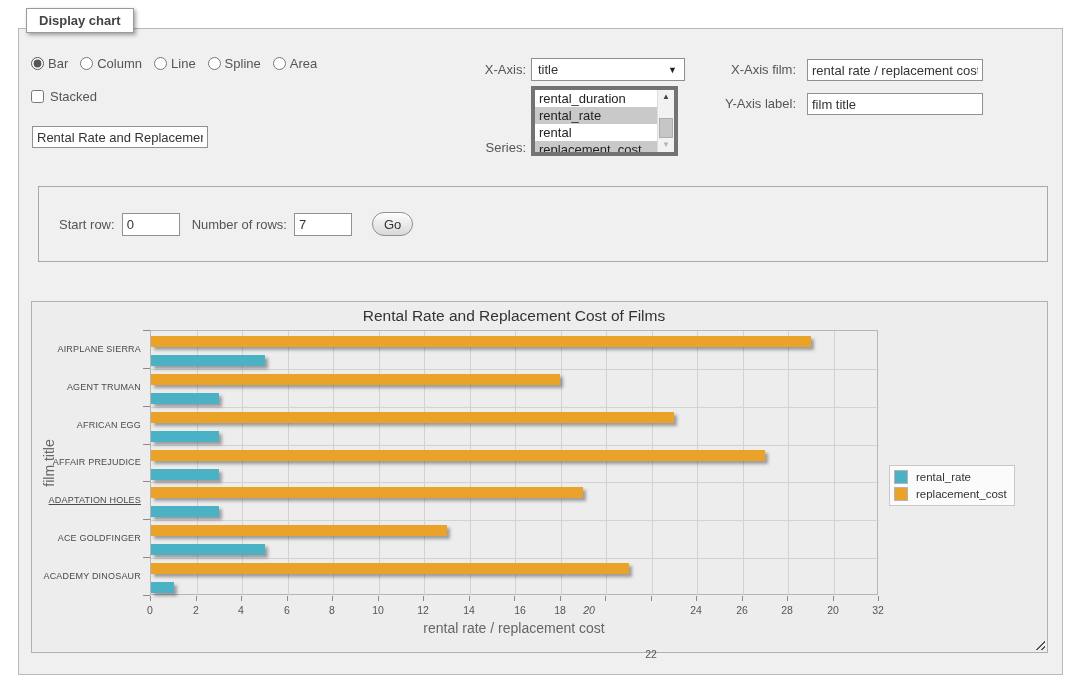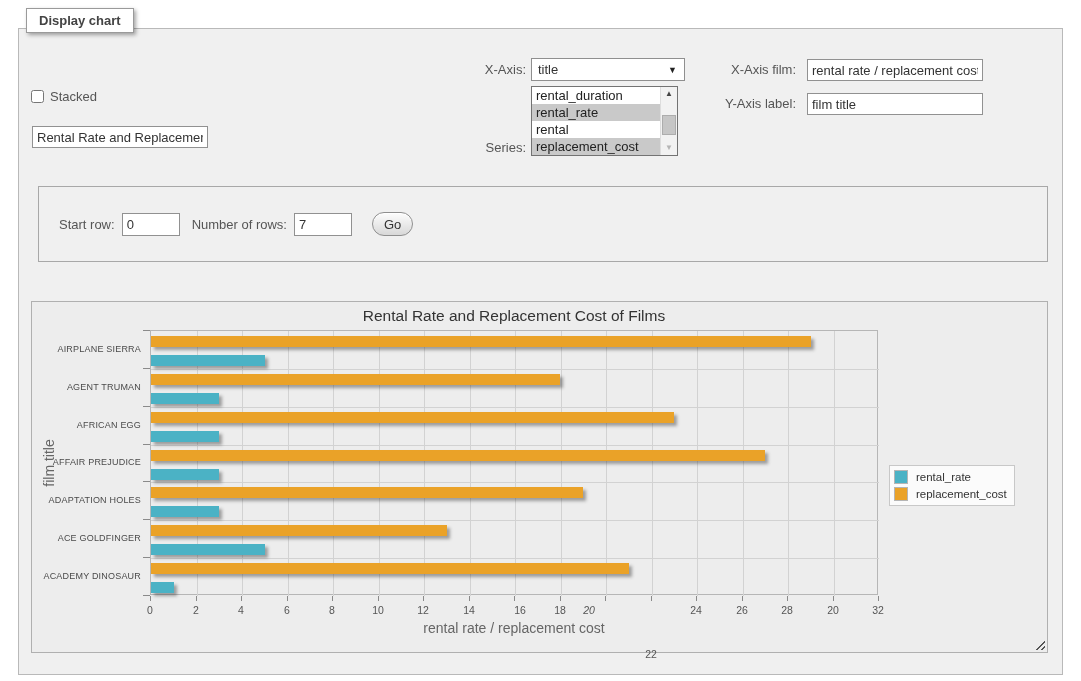--- a/index.html
+++ b/index.html
@@ -22,21 +22,21 @@
                  font-size:13px; color:#555; }
   .title-input { left:13px; top:97px; width:176px; }
   
   .xaxis-lbl { left:430px; top:33px; width:77px; text-align:right; }
   .selectbox { position:absolute; left:512px; top:29px; width:154px; height:23px; background:#fff;
                border:1px solid #8f8f8f; font-size:13px; color:#333; display:flex; align-items:center;
                padding-left:6px; }
   .selectbox .arr { position:absolute; right:7px; top:6px; font-size:9px; color:#222; }
   
   .listbox { position:absolute; left:512px; top:57px; width:147px; height:70px; background:#fff;
-             border:1px solid #737373; overflow:hidden; }
+             border:4px solid #737373; overflow:hidden; }
   .opts { position:absolute; left:0; top:0; right:17px; bottom:0; }
   .opt { height:17px; line-height:17px; font-size:13px; color:#222; padding-left:4px; white-space:nowrap; }
   .opt.sel { background:#c9c9c9; }
   .sbar { position:absolute; right:0; top:0; width:17px; bottom:0; background:#f2f2f2; border-left:1px solid #ddd; }
   .sbtn { position:absolute; left:0; width:16px; height:14px; text-align:center; font-size:8px; line-height:14px; }
   .sbtn.up { top:0; color:#444; }
   .sbtn.down { bottom:0; color:#b5b5b5; }
   .sthumb { position:absolute; left:1px; top:28px; width:14px; height:20px; background:#c6c6c6; border:1px solid #adadad; }
   .series-lbl { left:430px; top:111px; width:77px; text-align:right; }
   
@@ -79,20 +79,42 @@
           clip-path:polygon(100% 0, 100% 100%, 0 100%); cursor:se-resize; }
 </style>
 </head>
 <body>
 
 <div class="fieldset">
   <div class="legendbox">
     <span>Display chart</span>
   </div>
 
+  <div class="radio-row">
+    <label>
+        <input type="radio" name="ct" checked="" style="">
+        <span>Bar</span>
+      </label>
+    <label>
+        <input type="radio" name="ct" style="">
+        <span>Column</span>
+      </label>
+    <label>
+        <input type="radio" name="ct" style="">
+        <span>Line</span>
+      </label>
+    <label>
+        <input type="radio" name="ct" style="">
+        <span>Spline</span>
+      </label>
+    <label>
+        <input type="radio" name="ct" style="">
+        <span>Area</span>
+      </label>
+  </div>
 
   <div class="stacked-row">
     <input type="checkbox" style="">
     <span>Stacked</span>
   </div>
 
   <input class="txt title-input" value="Rental Rate and Replacement Cost of Films" style="">
 
   <span class="lbl xaxis-lbl">X-Axis:</span>
   <div class="selectbox">
@@ -174,21 +196,21 @@
         <div class="ytick" style="left: 111px; top: 104px;"></div>
         <div class="ytick" style="left: 111px; top: 142px;"></div>
         <div class="ytick" style="left: 111px; top: 179px;"></div>
         <div class="ytick" style="left: 111px; top: 217px;"></div>
         <div class="ytick" style="left: 111px; top: 255px;"></div>
         <div class="ytick" style="left: 111px; top: 293px;"></div>
         <div class="cat-label" style="left: 0px; width: 109px; top: 42px;">AIRPLANE SIERRA</div>
         <div class="cat-label" style="left: 0px; width: 109px; top: 80px;">AGENT TRUMAN</div>
         <div class="cat-label" style="left: 0px; width: 109px; top: 118px;">AFRICAN EGG</div>
         <div class="cat-label" style="left: 0px; width: 109px; top: 155px;">AFFAIR PREJUDICE</div>
-        <div class="cat-label" style="left: 0px; width: 109px; top: 193px;">ADAPTATION HOLES</div>
+        <div class="cat-label" style="left: 0px; width: 109px; top: 193px; text-decoration: underline;">ADAPTATION HOLES</div>
         <div class="cat-label" style="left: 0px; width: 109px; top: 231px;">ACE GOLDFINGER</div>
         <div class="cat-label" style="left: 0px; width: 109px; top: 269px;">ACADEMY DINOSAUR</div>
         <div class="xtick" style="left: 118px; top: 294px;"></div>
         <div class="xtick-label" style="left: 103px; top: 302px;">0</div>
         <div class="xtick" style="left: 164px; top: 294px;"></div>
         <div class="xtick-label" style="left: 149px; top: 302px;">2</div>
         <div class="xtick" style="left: 209px; top: 294px;"></div>
         <div class="xtick-label" style="left: 194px; top: 302px;">4</div>
         <div class="xtick" style="left: 255px; top: 294px;"></div>
         <div class="xtick-label" style="left: 240px; top: 302px;">6</div>

